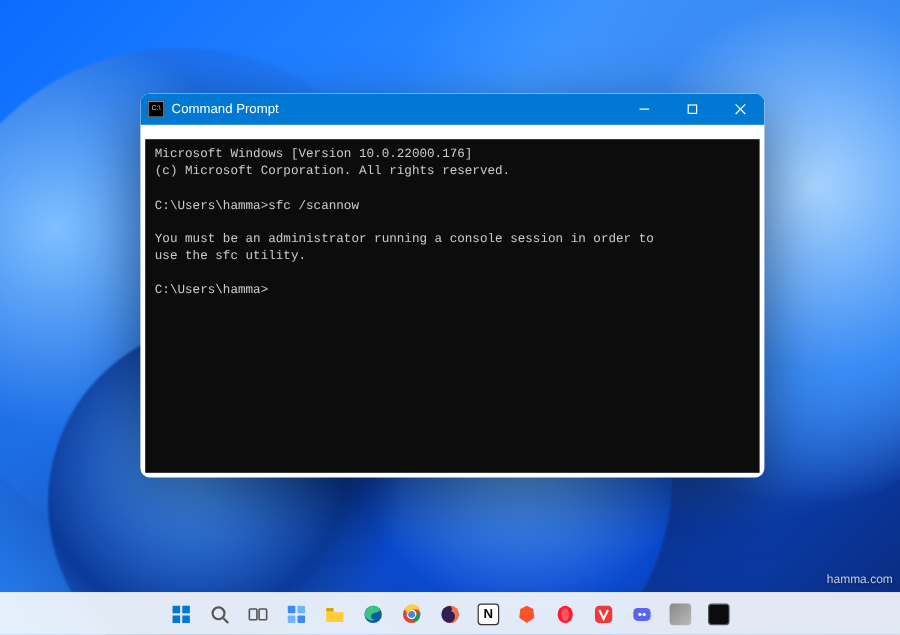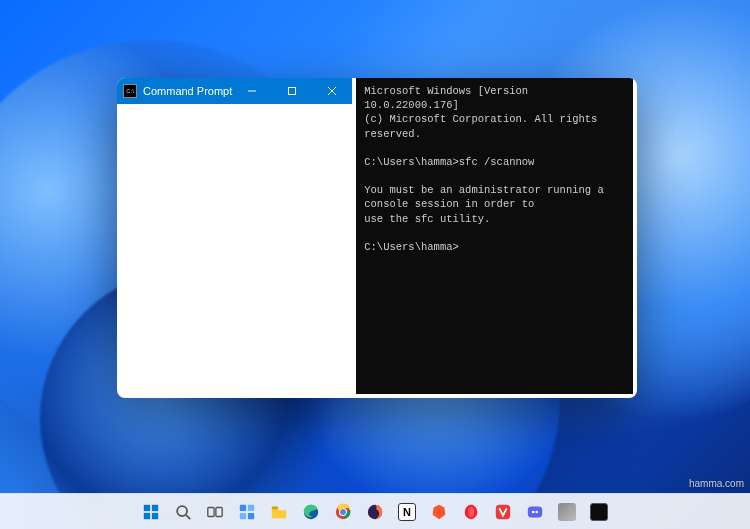--- a/index.html
+++ b/index.html
@@ -33,21 +33,21 @@
 
   
   .window {
     position: absolute;
     left: 117px; top: 78px;
     width: 520px; height: 320px;
     border-radius: 8px;
     background: #ffffff;
     box-shadow: 0 18px 50px rgba(0,0,0,0.45);
     overflow: hidden;
-    display: flex; 
+    display: flex; flex-direction: column;
   }
   .titlebar {
     height: 26px;
     background: #0078d4;
     display: flex; align-items: center;
     padding-left: 6px;
     color: #fff; font-size: 11px;
   }
   .titlebar .app-icon {
     width: 14px; height: 14px; margin-right: 6px;
@@ -61,21 +61,21 @@
   .win-btn {
     width: 40px; height: 100%;
     display: flex; align-items: center; justify-content: center;
     color: #fff; font-size: 10px;
   }
   .win-btn svg { width: 10px; height: 10px; stroke: #fff; stroke-width: 1; fill: none; }
 
   .terminal {
     flex: 1;
     background: #0c0c0c;
-    margin: 0 4px 4px 4px;
+    margin: 12px 4px 4px 4px;
     padding: 6px 8px;
     color: #cccccc;
     font-family: Consolas, "Courier New", monospace;
     font-size: 10.5px;
     line-height: 1.35;
     white-space: pre-wrap;
     overflow: hidden;
   }
 
   

